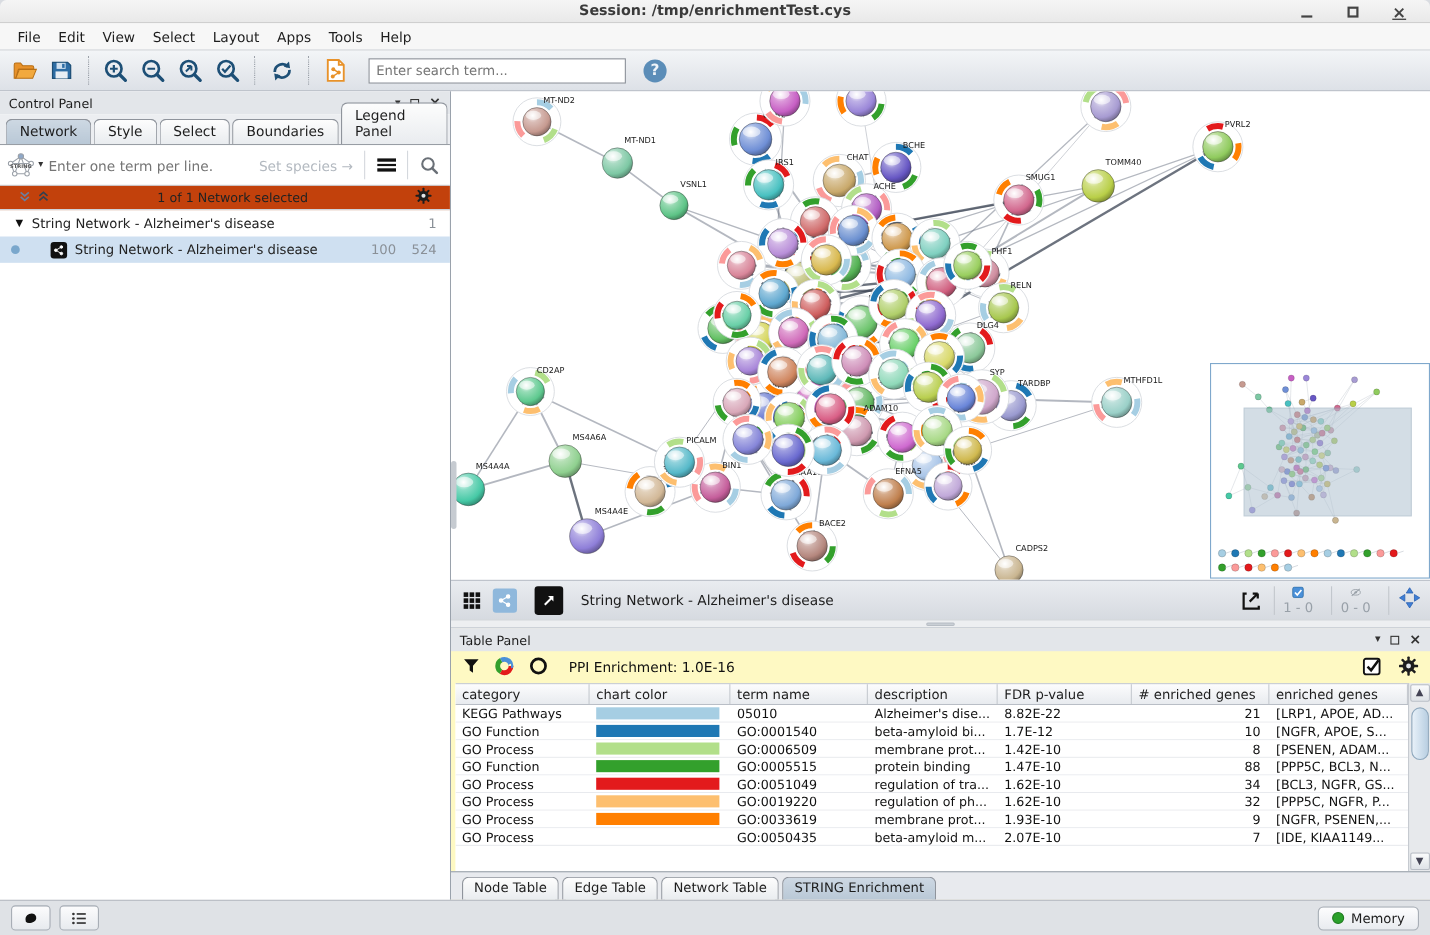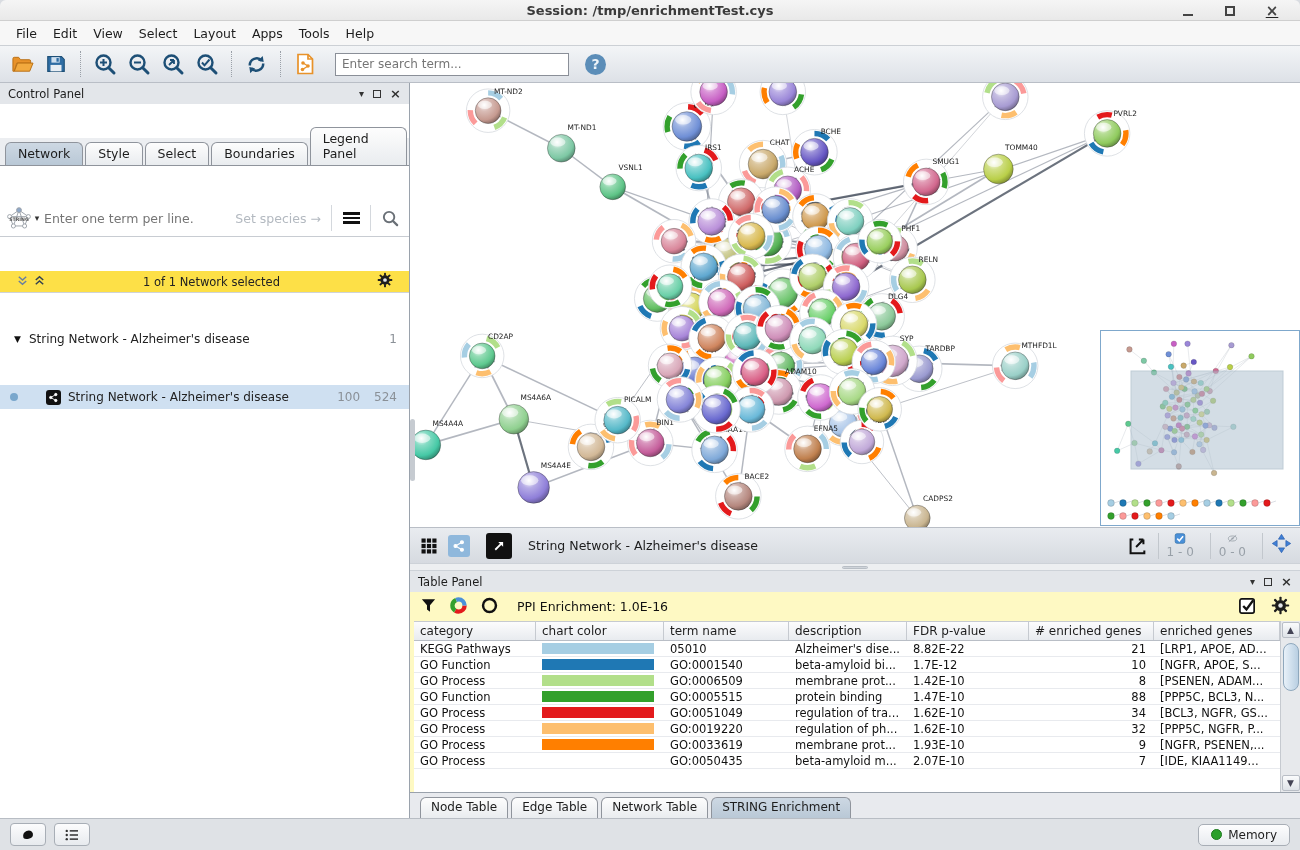--- a/index.html
+++ b/index.html
@@ -25,38 +25,38 @@
   .toolbar { height:37px; background:linear-gradient(#f3f5f7,#dde1e7); border-bottom:1px solid #b9bec6;
     display:flex; align-items:center; padding-left:6px; gap:2px; }
   .tool-btn { width:32px; height:30px; display:flex; align-items:center; justify-content:center; border-radius:3px; }
   .tool-sep { width:1px; height:26px; border-left:1px dotted #9aa0a8; margin:0 6px; }
   .search-input { width:234px; height:23px; border:1px solid #8a8f98; background:#fff; font-size:12px; padding:2px 6px;
     margin-left:12px; font-family:inherit; color:#222; }
   .help-btn { width:21px; height:21px; border-radius:50%; background:#5b8db8; color:#eef4f9; font-weight:bold;
     display:flex; align-items:center; justify-content:center; font-size:14px; margin-left:14px; }
   
   .main { flex:1; display:flex; min-height:0; }
-  .left-panel { width:410px; background:#fff; border-right:1px solid #9aa2ac; display:flex; flex-direction:column;gap:34px; }
+  .left-panel { width:410px; background:#fff; border-right:1px solid #9aa2ac; display:flex; flex-direction:column; }
   .panel-header { height:21px; background:#e3e6ea; display:flex; align-items:center; padding:0 8px; font-size:11.5px; color:#1d1d1d; }
   .panel-header .ph-icons { margin-left:auto; display:flex; align-items:center; gap:9px; color:#333; }
   .ph-tri { font-size:10px; }
   .ph-box { width:8px; height:8px; border:1.5px solid #333; }
   .ph-x { font-size:13px; font-weight:bold; line-height:8px; }
   .cp-tabs { display:flex; align-items:flex-end; padding:5px 0 0 5px; background:#eceef1; border-bottom:1px solid #8f949c; height:28px; }
   .tab { border:1px solid #8f949c; border-bottom:none; border-radius:6px 6px 0 0; padding:3px 12px 4px;
     font-size:12.5px; background:linear-gradient(#fdfdfd,#e9ecef); margin-right:2px; color:#1d1d1d; }
   .tab.selected { background:linear-gradient(#cdd8e3,#b9c8d6); }
   .string-row { height:37px; border-bottom:1px solid #c8ccd2; display:flex; align-items:center; background:#fff; }
   .string-logo-box { width:44px; display:flex; align-items:center; justify-content:center; gap:2px; }
   .string-input { flex:1; border:none; outline:none; font-size:12.5px; color:#c2410c; font-family:inherit; min-width:0; }
   .species-hint { color:#b3b9c0; font-size:12.5px; margin-right:10px; white-space:nowrap; }
   .sr-sep { width:1px; height:26px; background:#d4d8dd; }
   .sr-btn { width:38px; height:36px; display:flex; align-items:center; justify-content:center; }
   .burger div { width:17px; height:2.6px; background:#111; margin:2.2px 0; }
-  .net-subheader { height:22px; background:#fde047; border-bottom:1px solid #cfd3d8; display:flex; align-items:center; padding:0 16px; }
+  .net-subheader { height:22px; background:#c2410c; border-bottom:1px solid #cfd3d8; display:flex; align-items:center; padding:0 16px; }
   .net-subheader .nsh-text { flex:1; text-align:center; font-size:11.5px; color:#222; }
   .tree-row { height:24px; display:flex; align-items:center; font-size:12px; }
   .tree-row .count { margin-left:auto; color:#8a9097; padding-right:12px; }
   .tree-row1 { padding-left:14px; gap:8px; }
   .tree-row2 { background:#cfe0f1; padding-left:10px; gap:7px; }
   .blue-dot { width:8px; height:8px; border-radius:50%; background:#7aa7cc; }
   .net-icon { width:15px; height:15px; background:#111; border-radius:3px; display:flex; align-items:center; justify-content:center; }
   .counts2 { margin-left:auto; color:#8a9097; padding-right:12px; display:flex; gap:14px; }
   .left-rest { flex:1; background:#fff; }
   

